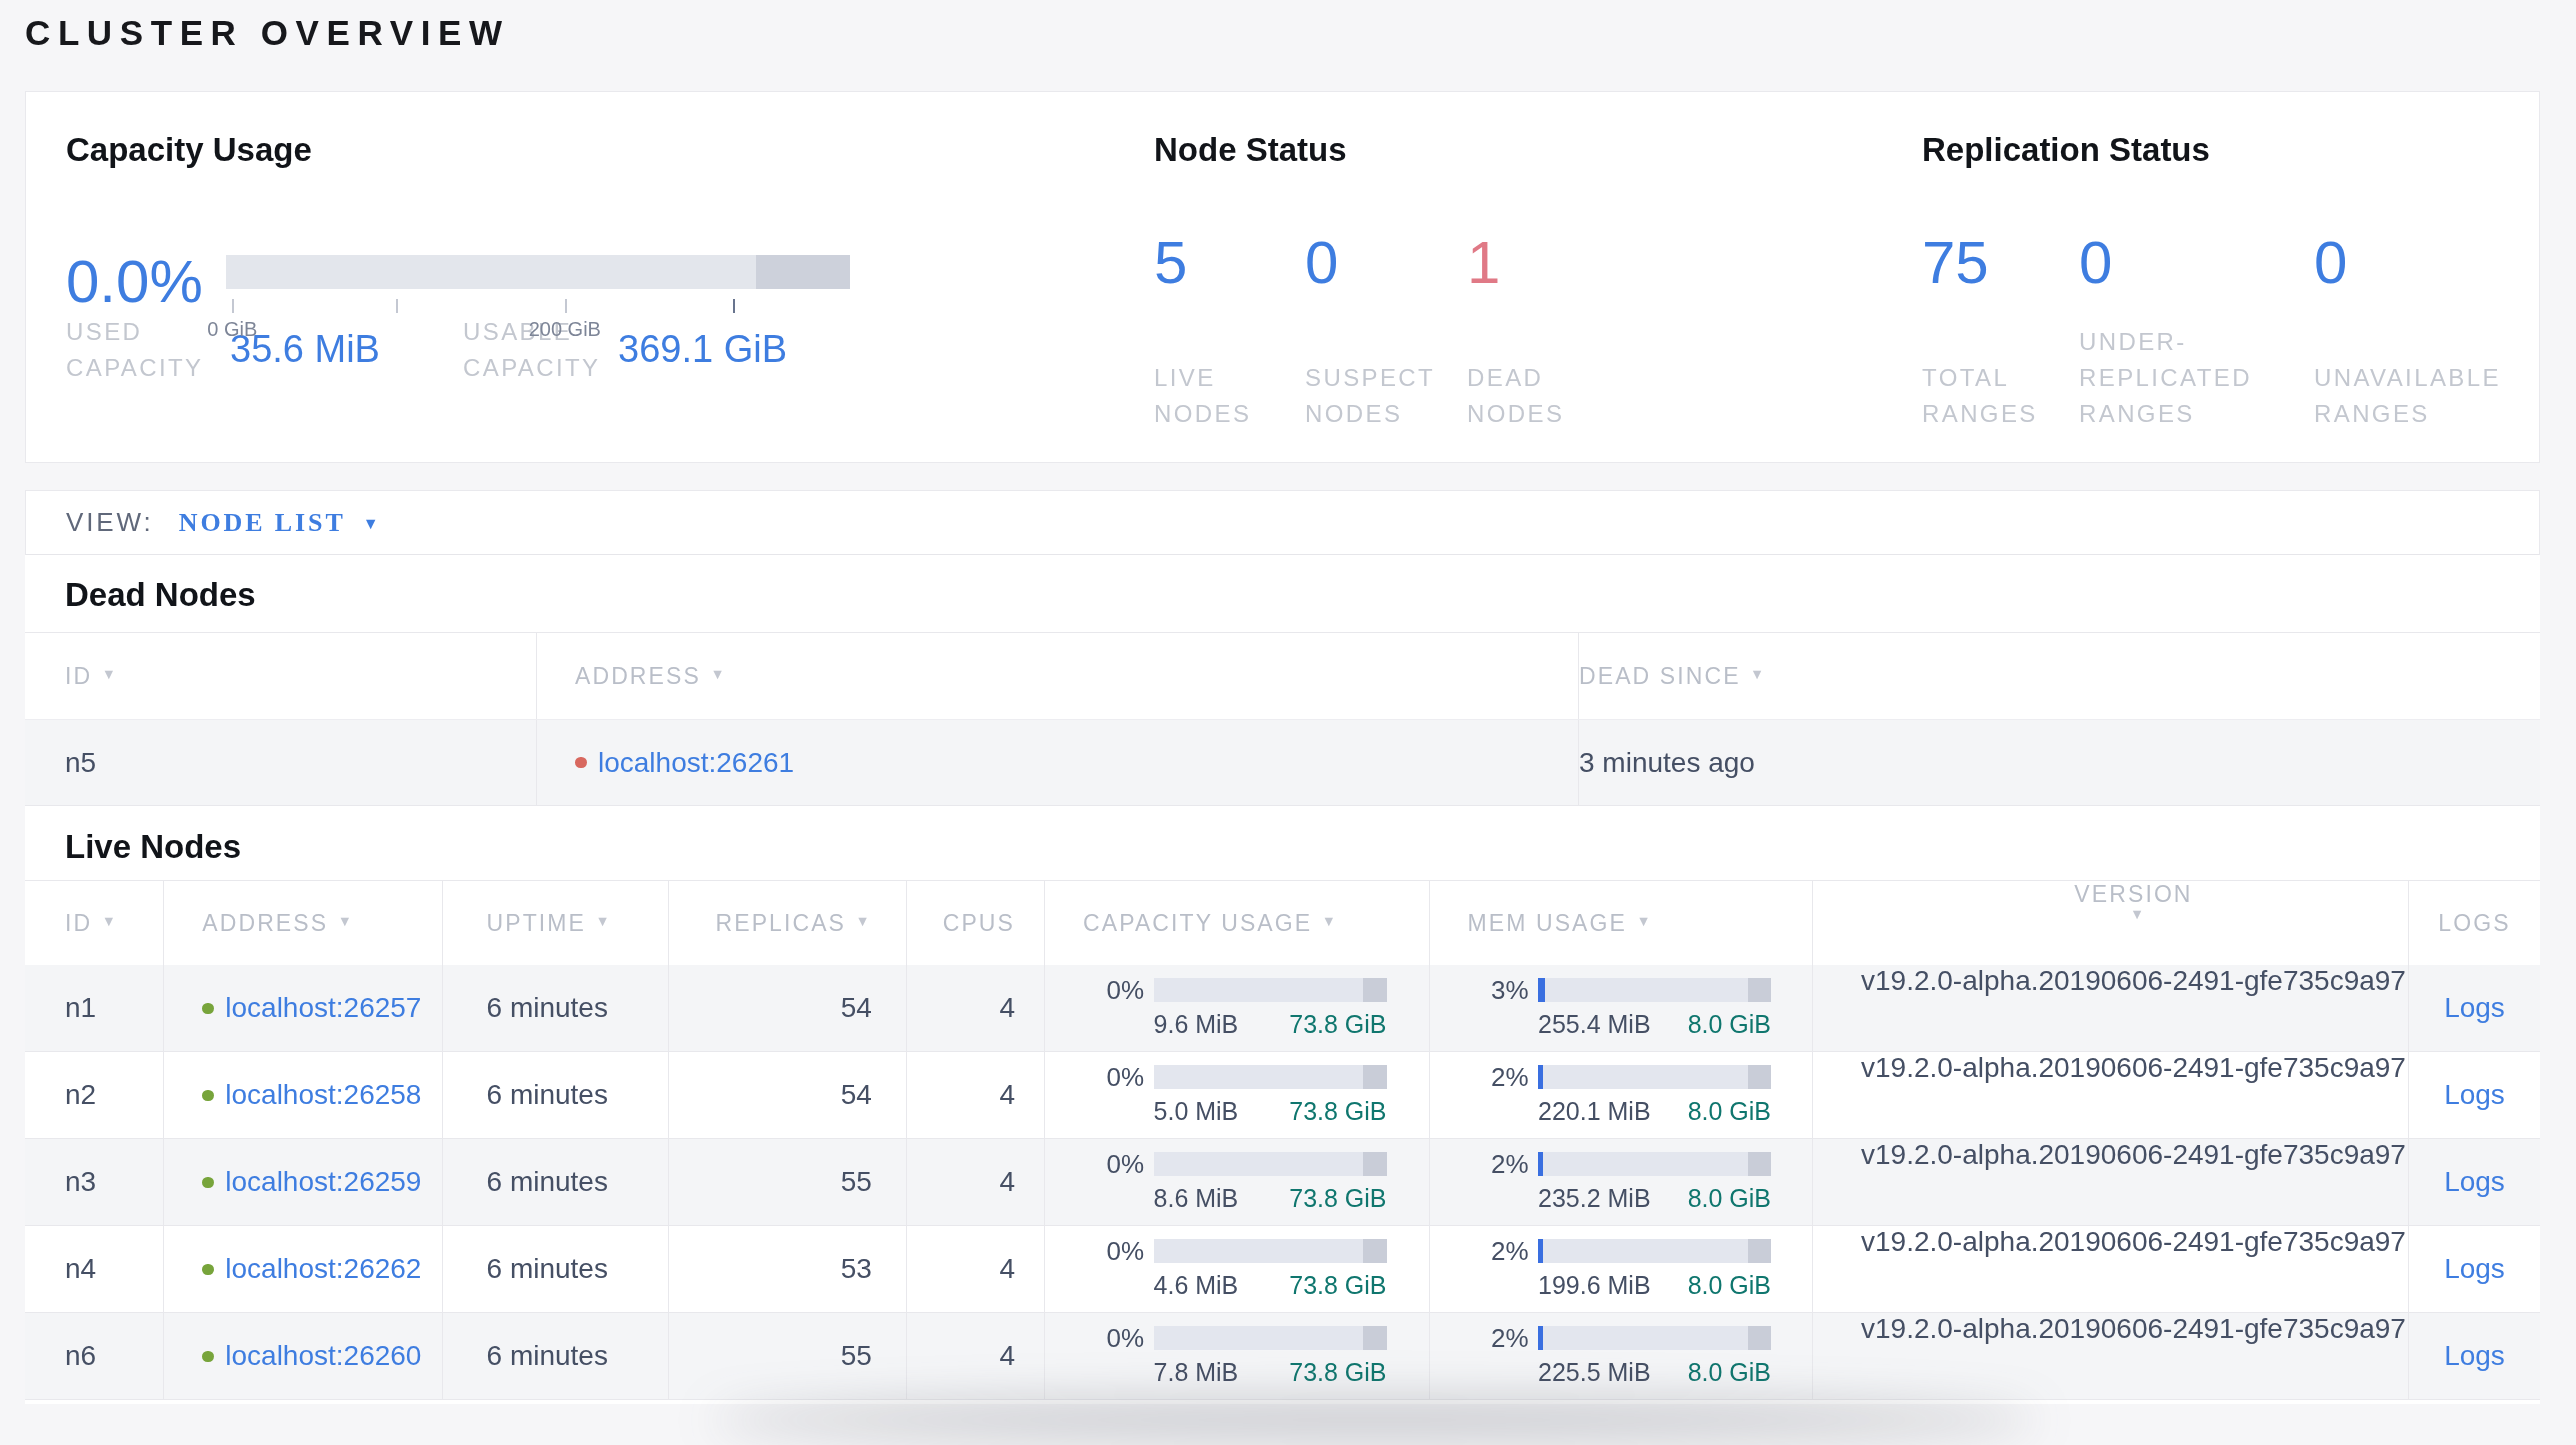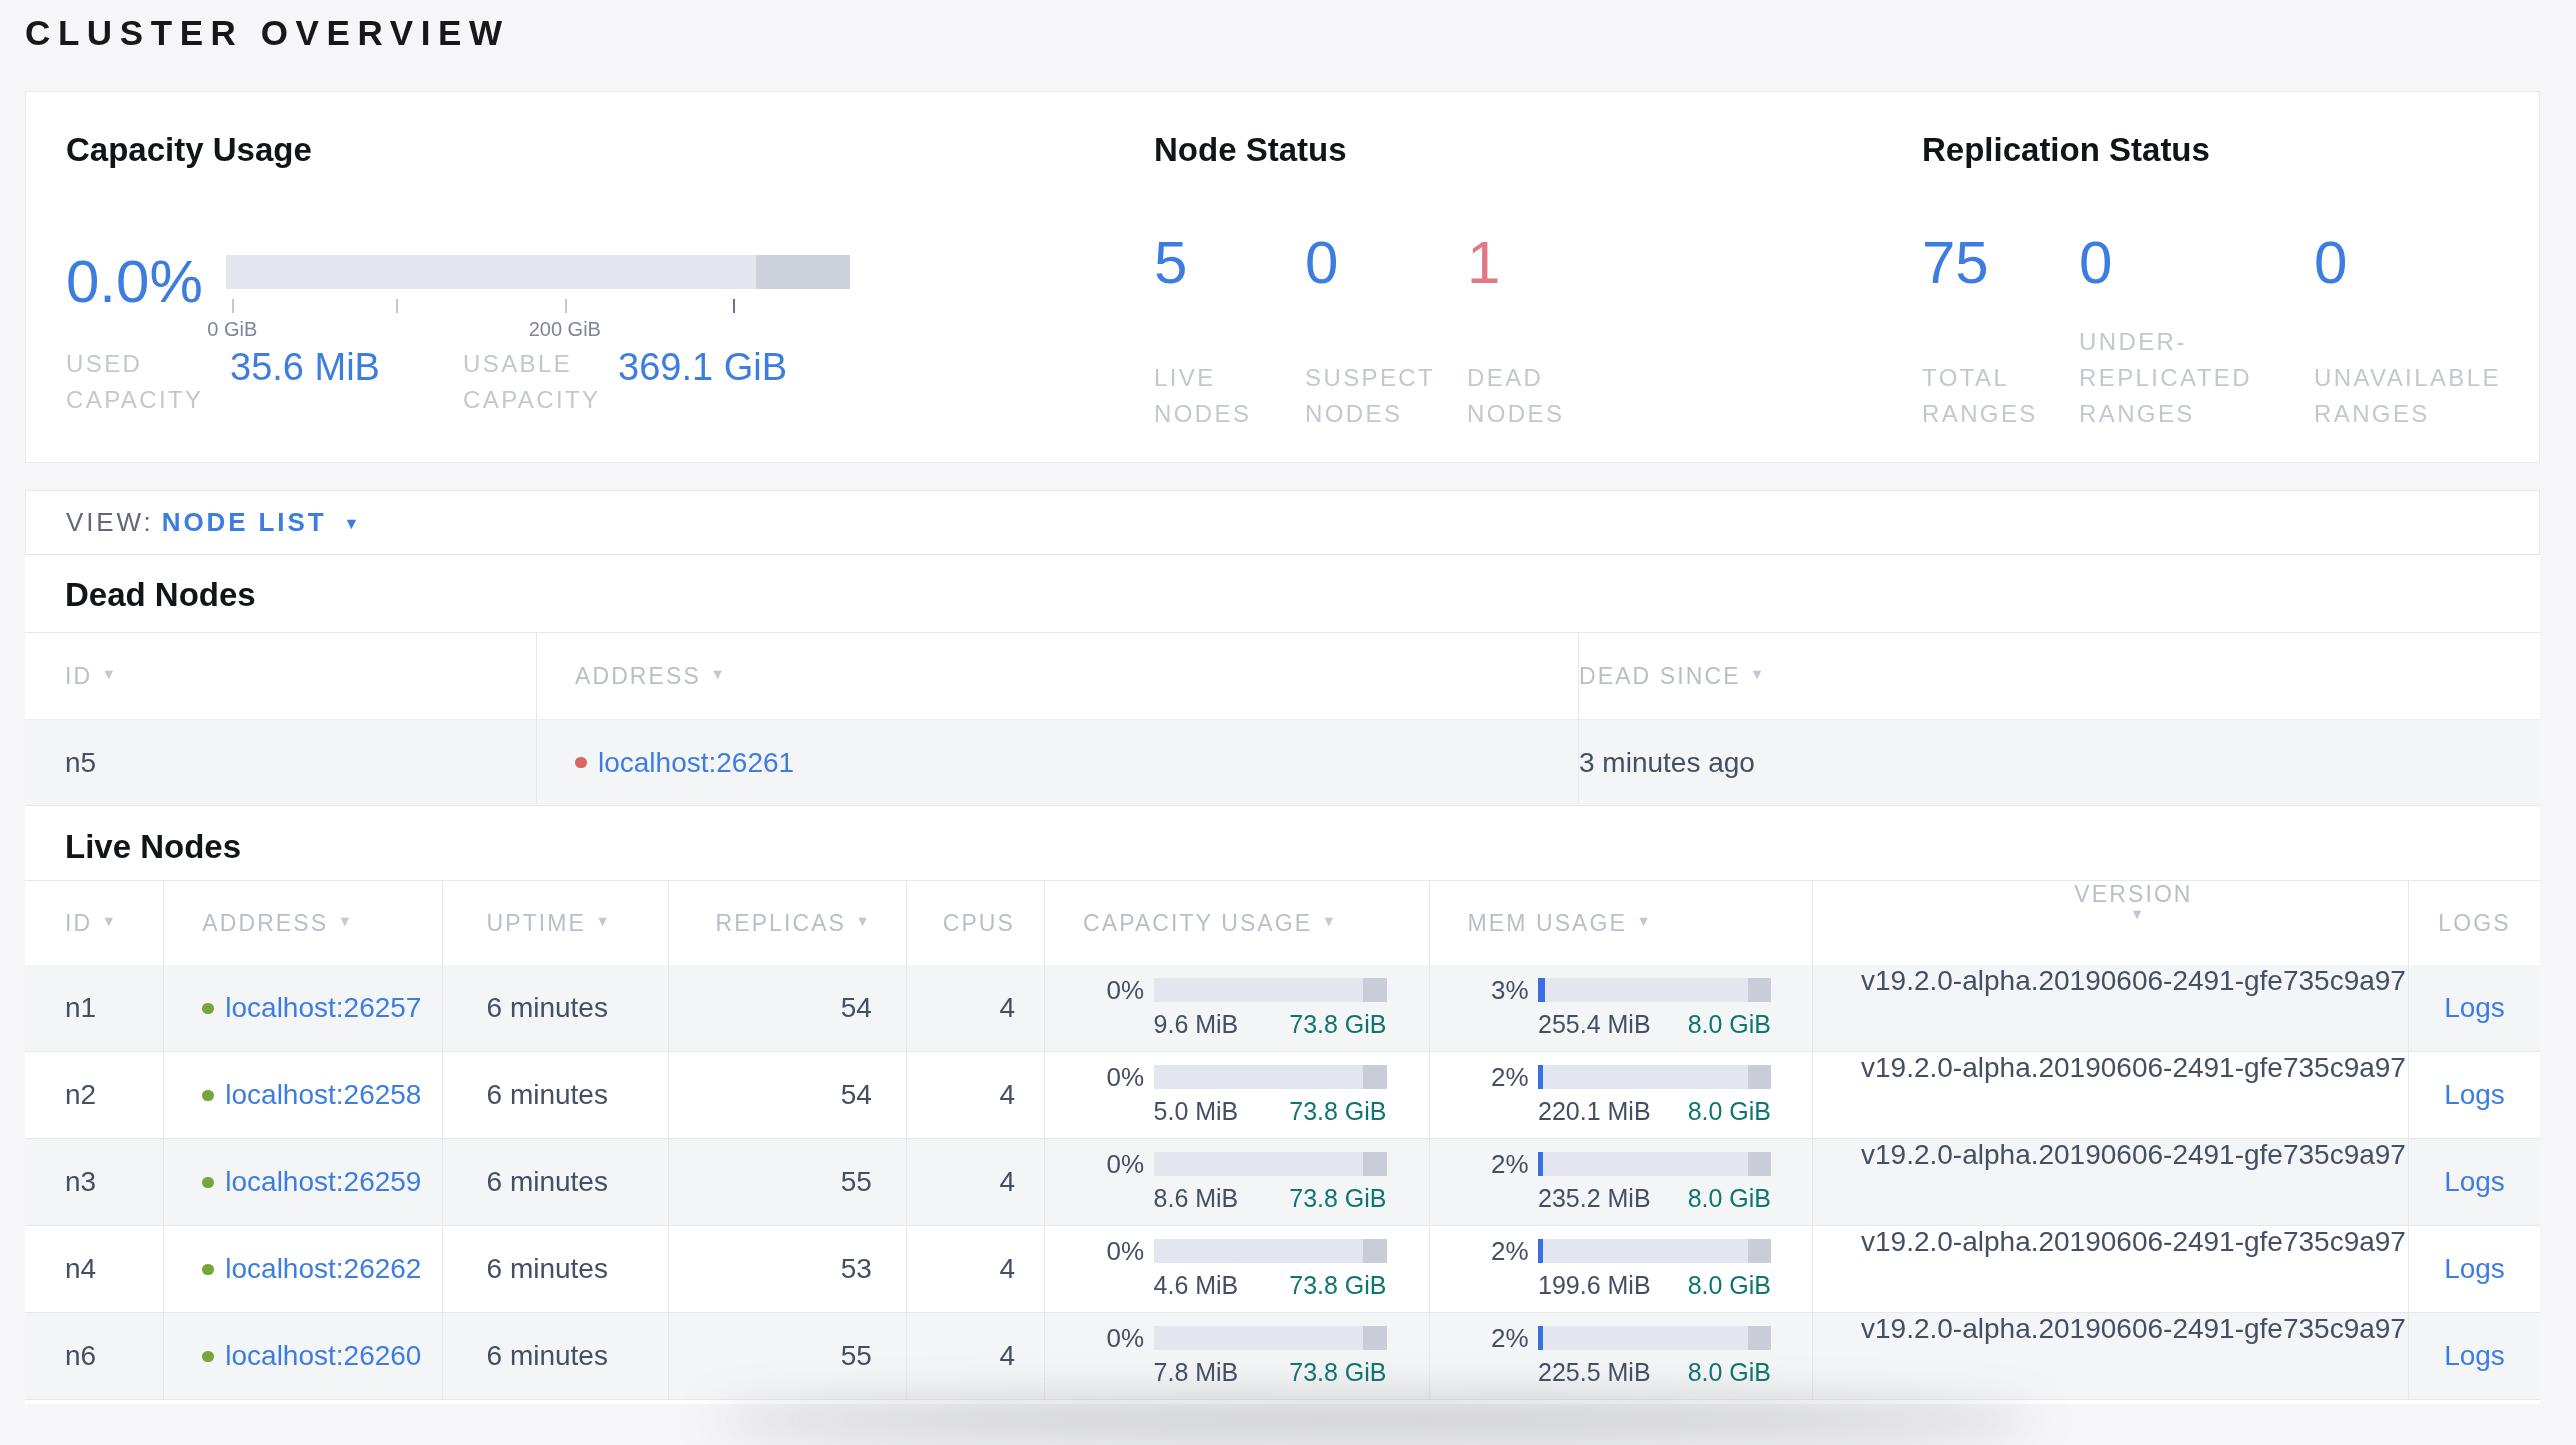--- a/index.html
+++ b/index.html
@@ -42,33 +42,33 @@
   .cap-track{position:relative;height:34px;background:#e3e6ec;}
   .cap-fill{position:absolute;left:0;top:0;bottom:0;background:#3a6fe0;}
   .cap-dark{position:absolute;right:0;top:0;bottom:0;width:15%;background:#cdd1db;}
   .cap-tick{position:absolute;top:44px;width:1.9px;height:14.3px;background:#c4c8d2;}
   .cap-tick.t0{left:1%;} .cap-tick.t1{left:27.3%;} .cap-tick.t2{left:54.3%;}
   .cap-tick.t3{left:81.2%;background:#68748e;}
   .cap-tick-label{position:absolute;top:63px;font-size:20px;color:#7d8597;
                   transform:translateX(-50%);white-space:nowrap;}
   .cap-tick-label.l0{left:1%;} .cap-tick-label.l1{left:54.3%;}
 
-  .cap-details{display:flex;align-items:flex-start;margin-top:32px;}
+  .cap-details{display:flex;align-items:center;}
   .cap-detail-label{font-size:24px;line-height:36px;letter-spacing:2.4px;color:#c3c7cf;}
   .cap-detail-label.first{width:164px;}
   .cap-detail-label.second{width:155px;}
   .cap-detail-value{font-size:38px;line-height:42px;color:#3e7de0;padding-bottom:1.9px;}
   .cap-detail-value.first{width:233px;}
 
   
   .view-bar{position:absolute;left:25px;top:490px;width:2515px;height:65px;background:#fff;
             border:1px solid #e9e9ed;border-bottom:1.9px solid #e6e6ea;box-sizing:border-box;
             display:flex;align-items:center;padding-left:40px;}
   .view-label{font-size:26px;letter-spacing:2.9px;color:#60687a;}
-  .view-value{font-size:26px;letter-spacing:2.9px;color:#3e7de0;font-weight:700;margin-left:8px;}
+  .view-value{font-size:26px;letter-spacing:2.9px;color:#3e7de0;font-weight:700;margin-left:25px;font-family:Liberation Serif, serif;}
   .view-caret{font-size:16px;color:#3e7de0;margin-left:17px;padding-top:3.8px;}
 
   
   .tables-section{position:absolute;left:25px;top:555px;width:2515px;height:849px;
                   background:#ffffff;box-sizing:border-box;padding-top:19px;}
   .section-heading{margin:0;padding-left:40px;font-size:33px;line-height:42px;
                    font-weight:700;color:#111419;}
   .heading-live{margin-top:20px;}
 
   .tbl{width:2515px;}

